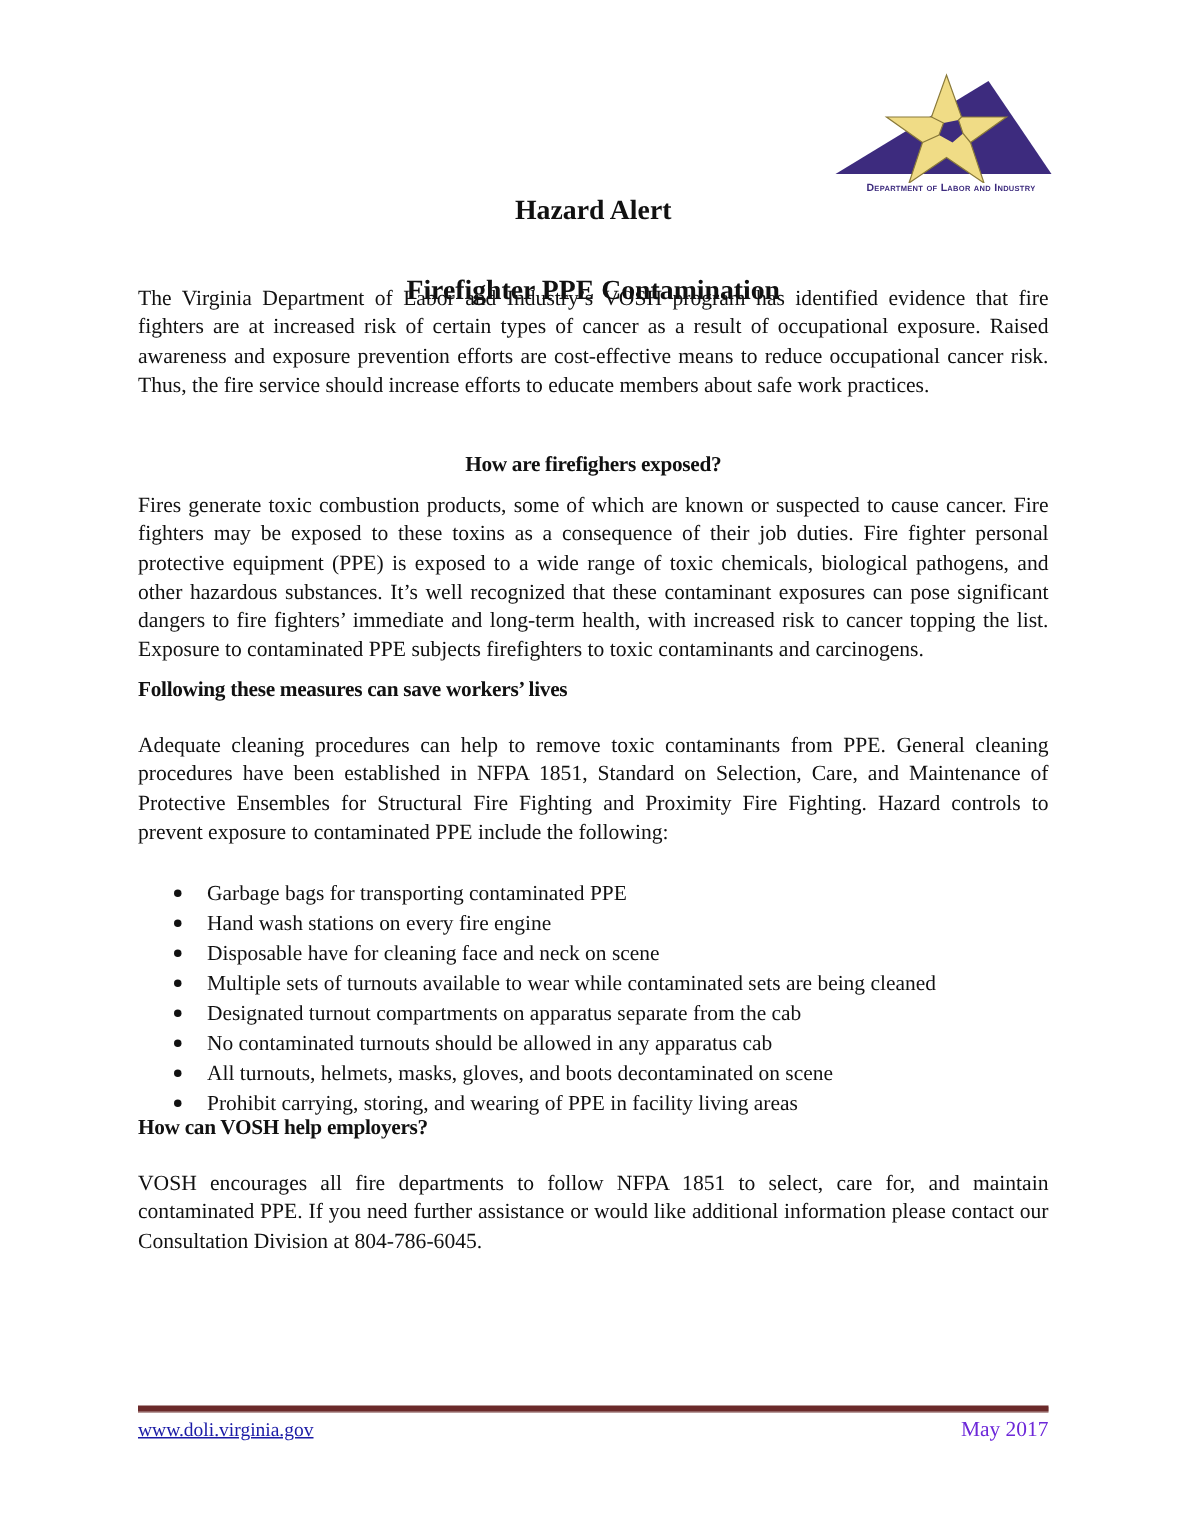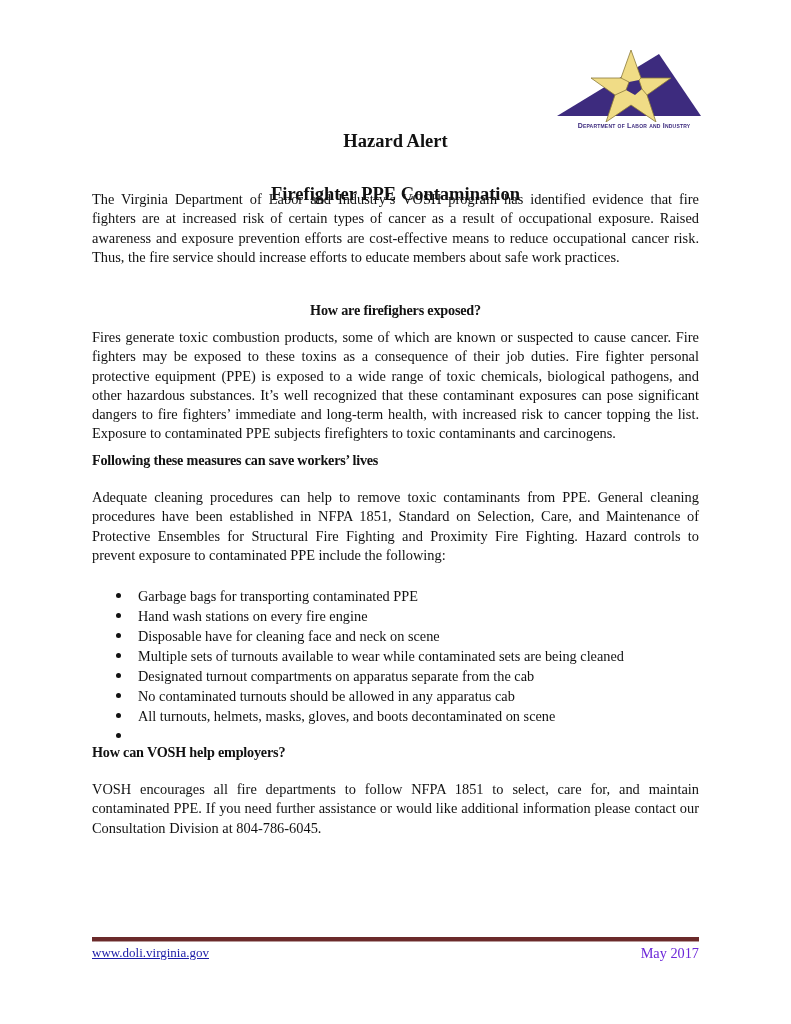--- a/index.html
+++ b/index.html
@@ -188,20 +188,21 @@
     <li>
         <span class="dot"></span>
         <span class="text">No contaminated turnouts should be allowed in any apparatus cab</span>
       </li>
     <li>
         <span class="dot"></span>
         <span class="text">All turnouts, helmets, masks, gloves, and boots decontaminated on scene</span>
       </li>
     <li>
         <span class="dot"></span>
+        <span class="text">Prohibit carrying, storing, and wearing of PPE in facility living areas</span>
       </li>
   </ul>
 
   <h3 class="heading" id="h-vosh">How can VOSH help employers?</h3>
   <p class="para" id="p-vosh">VOSH encourages all fire departments to follow NFPA 1851 to select, care for, and maintain contaminated PPE.  If you need further assistance or would like additional information please contact our Consultation Division at 804-786-6045.</p>
 </div>
 
 <div class="footer-rule"></div>
 <a class="footer-link">www.doli.virginia.gov</a>
 <span class="footer-date">May 2017</span>

